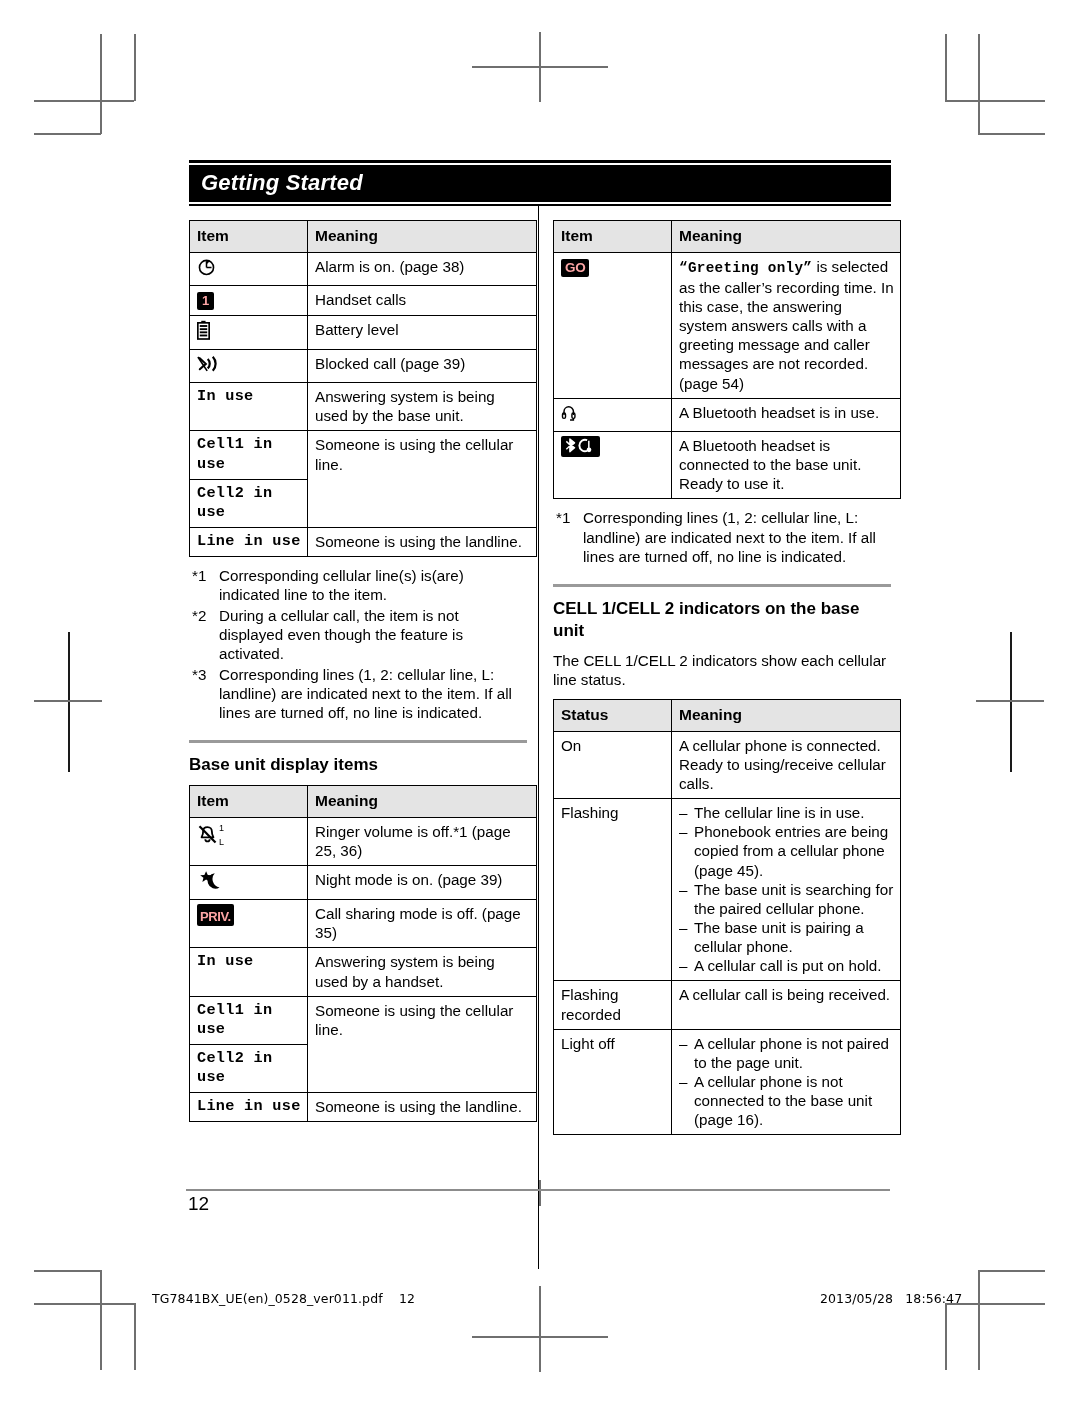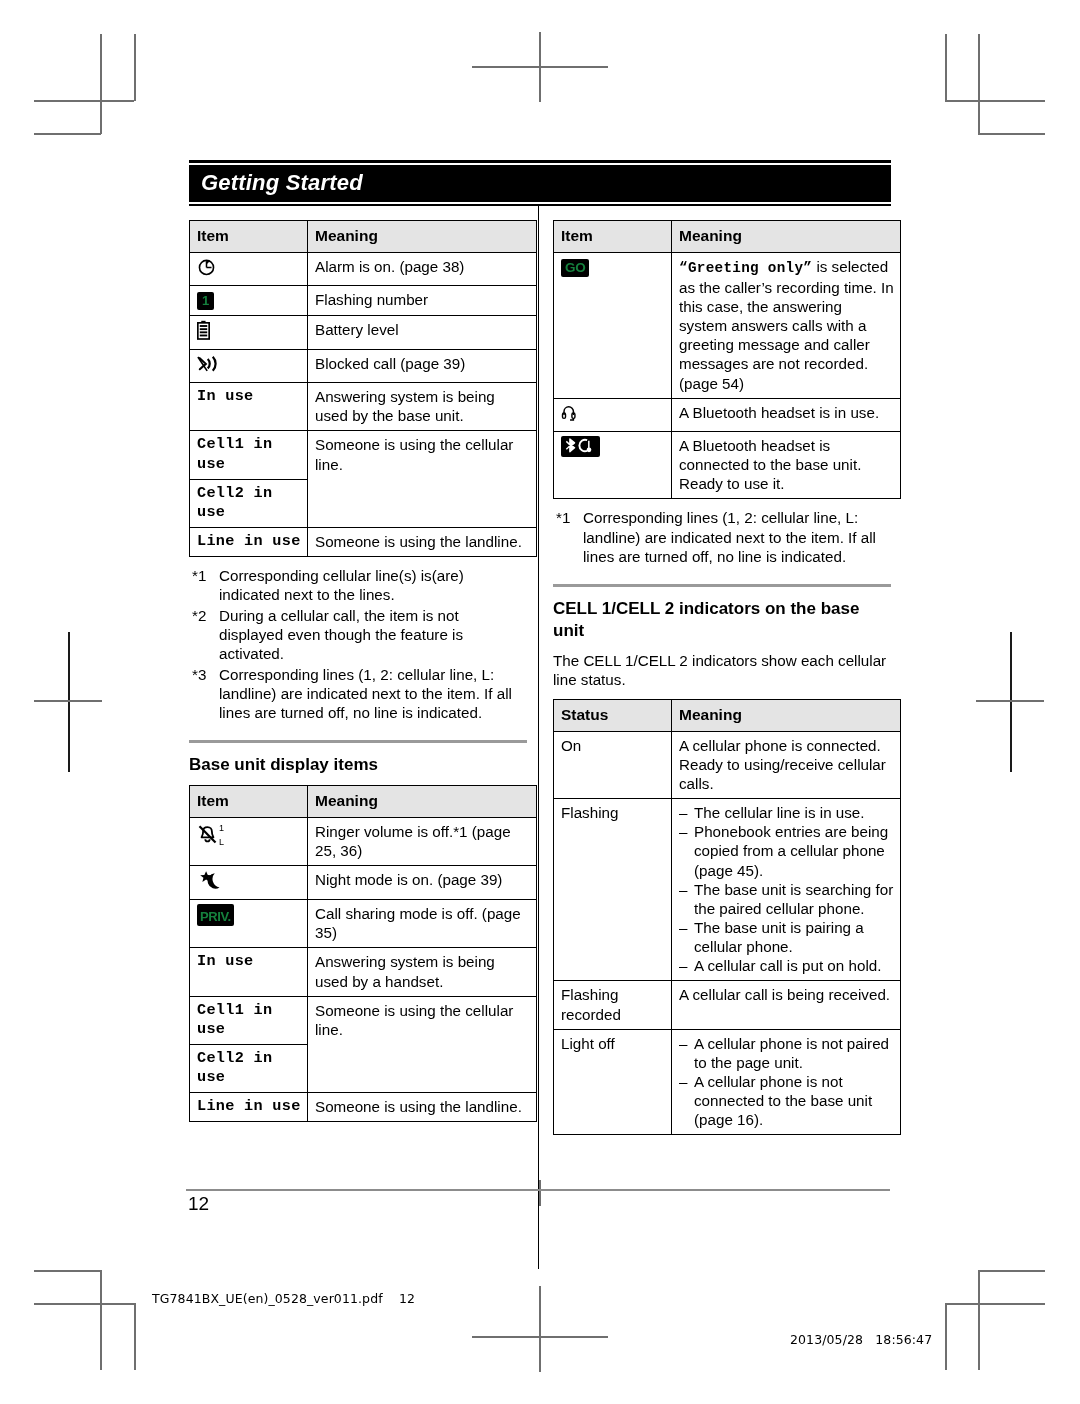--- a/index.html
+++ b/index.html
@@ -149,21 +149,21 @@
     width: 15px;
     flex: 0 0 15px;
   }
   ul.dash li .t { flex: 1 1 auto; }
 
   
   .icon { display: inline-block; vertical-align: middle; }
   .badge {
     display: inline-block;
     background: #000;
-    color: #15803d;
+    color: #fca5a5;
     font-weight: bold;
     font-family: "Liberation Sans", sans-serif;
     line-height: 1;
     border-radius: 2px;
   }
   .badge-num { font-size: 13px; padding: 2px 5px 3px 5px; }
   .badge-go  { font-size: 13.5px; padding: 2px 4px 3px 4px; letter-spacing: -0.3px; }
   .badge-priv{ font-size: 13px; padding: 6px 3px 3px 3px; letter-spacing: -0.4px; }
   .badge-bt  { padding: 2px 4px 2px 3px; }
   .sup-l {
@@ -194,21 +194,21 @@
   }
   .footmeta {
     position: absolute;
     top: 1291px;
     font-family: "DejaVu Sans", sans-serif;
     font-size: 12.5px;
     letter-spacing: 0.1px;
     white-space: pre;
   }
   #foot-left  { left: 152px; }
-  #foot-right { left: 790px; margin-top: 41px; }
+  #foot-right { left: 820px; }
 </style>
 </head>
 <body>
 
 <div id="page">
 
   <div class="mark v" style="left:100px; top:34px; height:100px;"></div>
   <div class="mark v" style="left:134px; top:34px; height:67px;"></div>
   <div class="mark h" style="left:34px; top:100px; width:100px;"></div>
   <div class="mark h" style="left:34px; top:133px; width:67px;"></div>
@@ -274,21 +274,21 @@
                     <path d="M10 4.2 L15.6 4.2 A6.6 6.6 0 0 0 10 10.8 Z" fill="#000"></path>
                   </svg>
                 </span>
               </td>
               <td>Alarm is on. (page 38)</td>
             </tr>
             <tr>
               <td>
                 <span class="badge badge-num">1</span>
               </td>
-              <td>Flashing number</td>
+              <td>Handset calls</td>
             </tr>
             <tr>
               <td>
                 <span class="icon">
                   <svg width="13" height="20" viewBox="0 0 14 21">
                     <rect x="4.6" y="0.6" width="4.6" height="2.2" fill="#000"></rect>
                     <rect x="0.9" y="2.8" width="12.2" height="17.4" fill="none" stroke="#000" stroke-width="1.8"></rect>
                     <rect x="3" y="5.2" width="8" height="2" fill="#000"></rect>
                     <rect x="3" y="8.6" width="8" height="2" fill="#000"></rect>
                     <rect x="3" y="12" width="8" height="2" fill="#000"></rect>
@@ -325,21 +325,21 @@
             <tr>
               <td class="mono">Line in use</td>
               <td>Someone is using the landline.</td>
             </tr>
           </tbody>
         </table>
 
         <ul class="fn">
           <li>
             <span class="tag">*1</span>
-            <span class="txt">Corresponding cellular line(s) is(are) indicated next to the lines.</span>
+            <span class="txt">Corresponding cellular line(s) is(are) indicated line to the item.</span>
           </li>
           <li>
             <span class="tag">*2</span>
             <span class="txt">During a cellular call, the item is not displayed even though the feature is activated.</span>
           </li>
           <li>
             <span class="tag">*3</span>
             <span class="txt">Corresponding lines (1, 2: cellular line, L: landline) are indicated next to the item. If all lines are turned off, no line is indicated.</span>
           </li>
         </ul>

